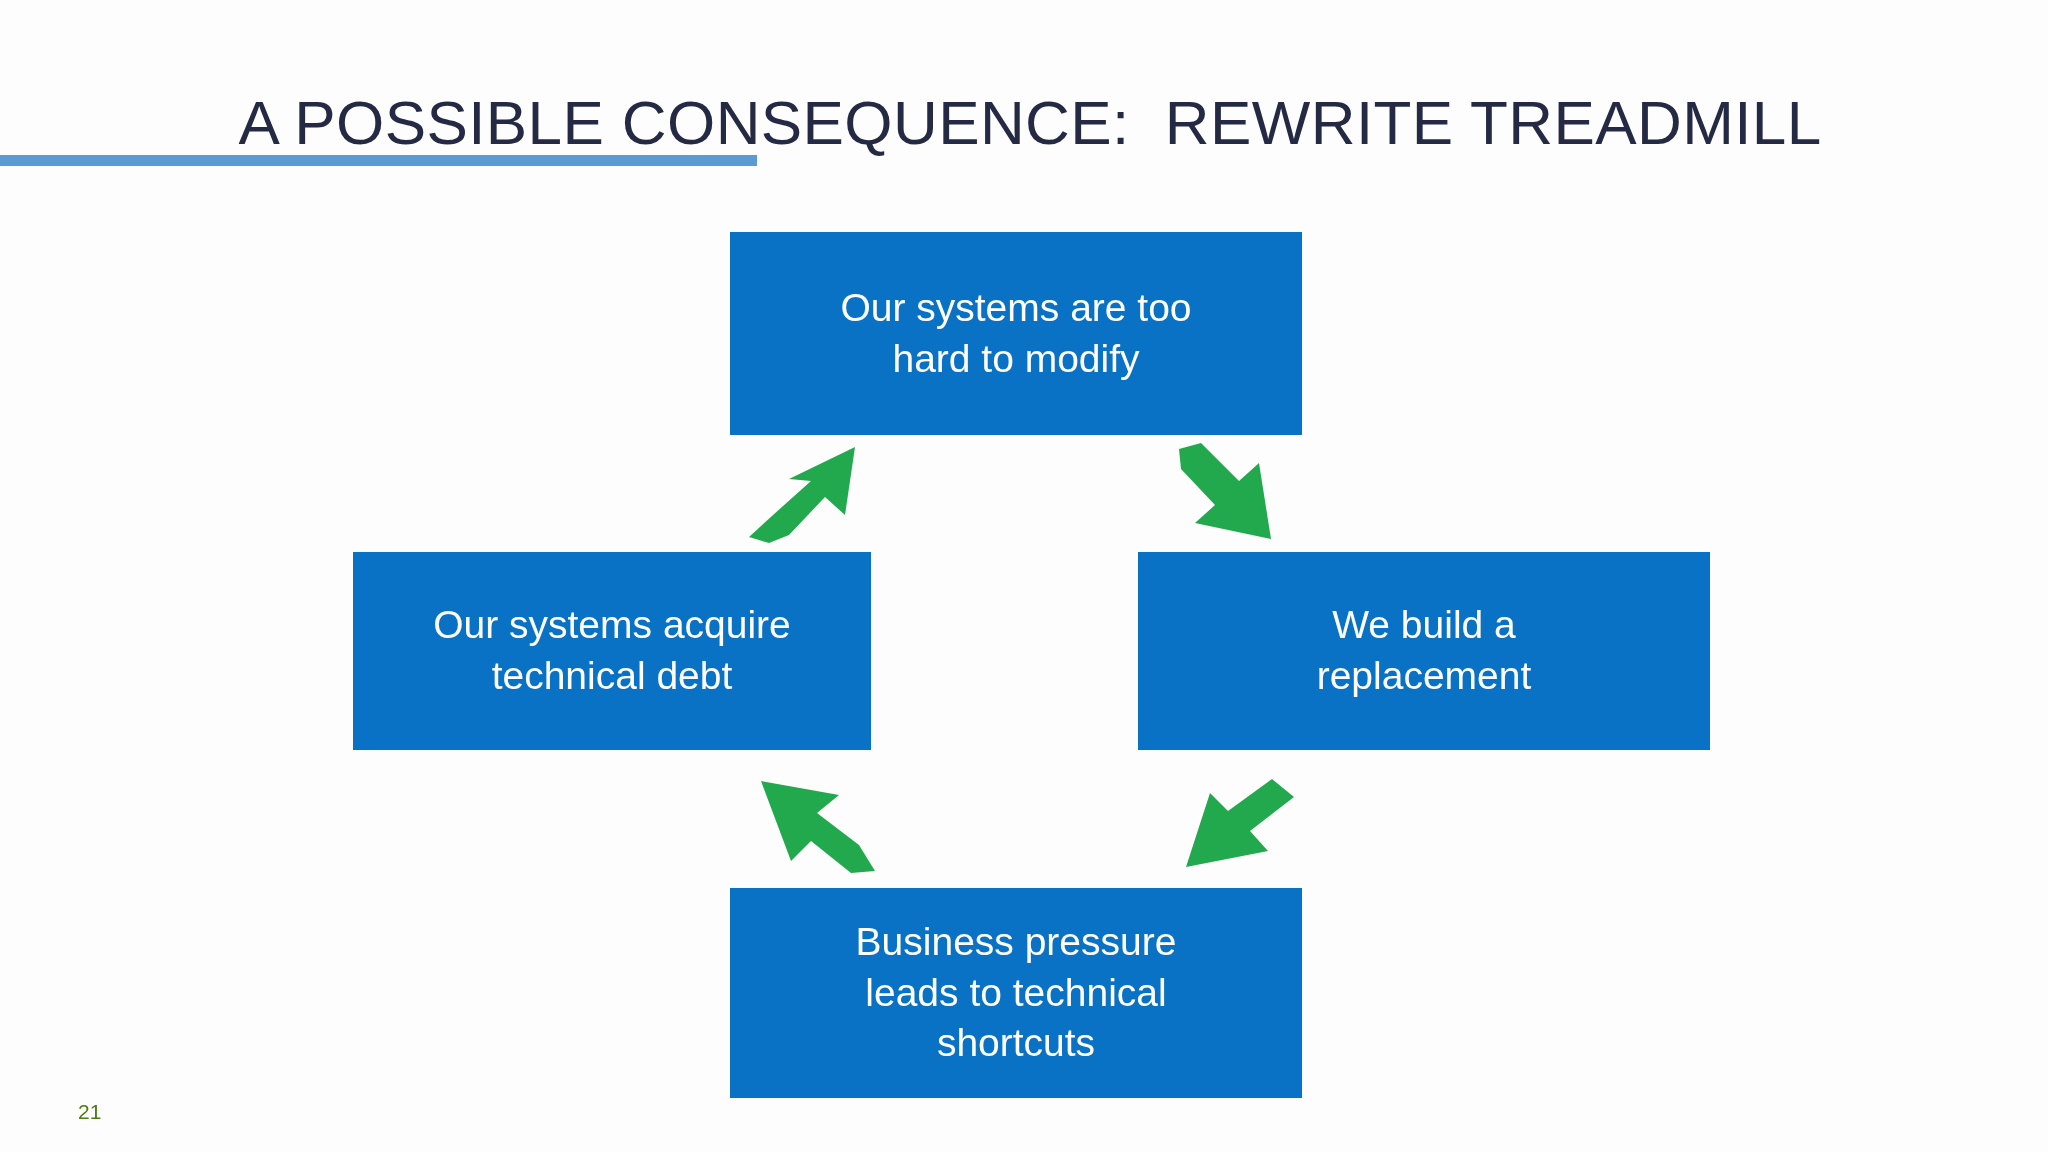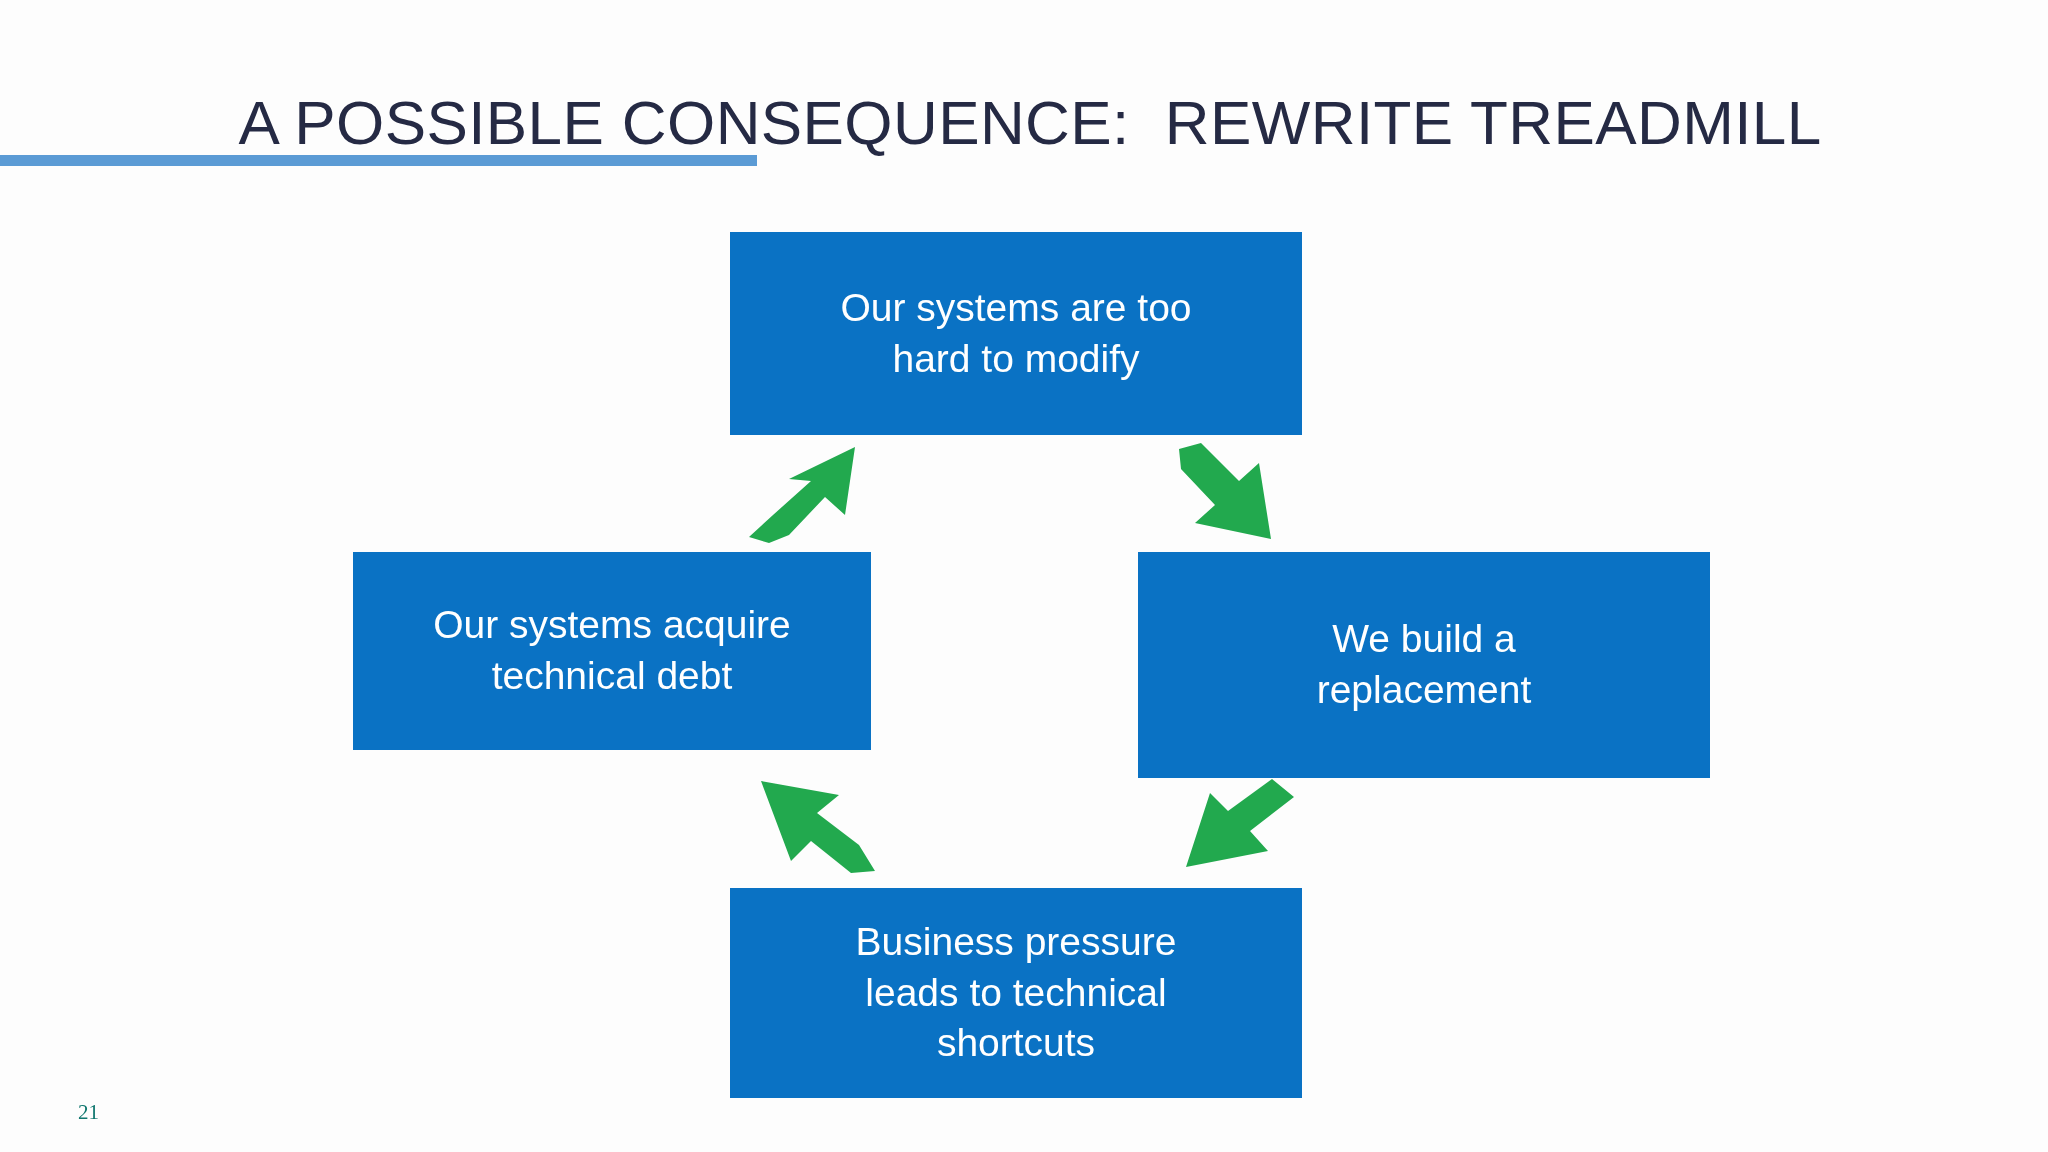--- a/index.html
+++ b/index.html
@@ -68,21 +68,21 @@
     left: 325px;
     top: 552px;
     width: 518px;
     height: 198px;
     margin-left: 28px;
   }
   #box-right {
     left: 1138px;
     top: 552px;
     width: 572px;
-    height: 226px;
+    height: 198px;
   }
   #box-bottom {
     left: 730px;
     top: 868px;
     width: 572px;
     height: 210px;
     margin-top: 20px;
   }
 
   
@@ -93,22 +93,21 @@
   #arrow-right-down { left: 1175px; top: 443px; }
   #arrow-bottom-left-up { left: 755px;  top: 775px; }
   #arrow-bottom-right-down { left: 1180px; top: 775px; }
 
   
   #page-number {
     position: absolute;
     left: 78px;
     top: 1100px;
     font-size: 21px;
-    color: #0f766e;
-    font-family: Liberation Serif, serif;
+    color: #4d7c0f;
   }
 </style>
 </head>
 <body>
 
 <div id="slide">
 
   <h1 id="slide-title">A POSSIBLE CONSEQUENCE:  REWRITE TREADMILL</h1>
 
   <div id="title-rule"></div>

